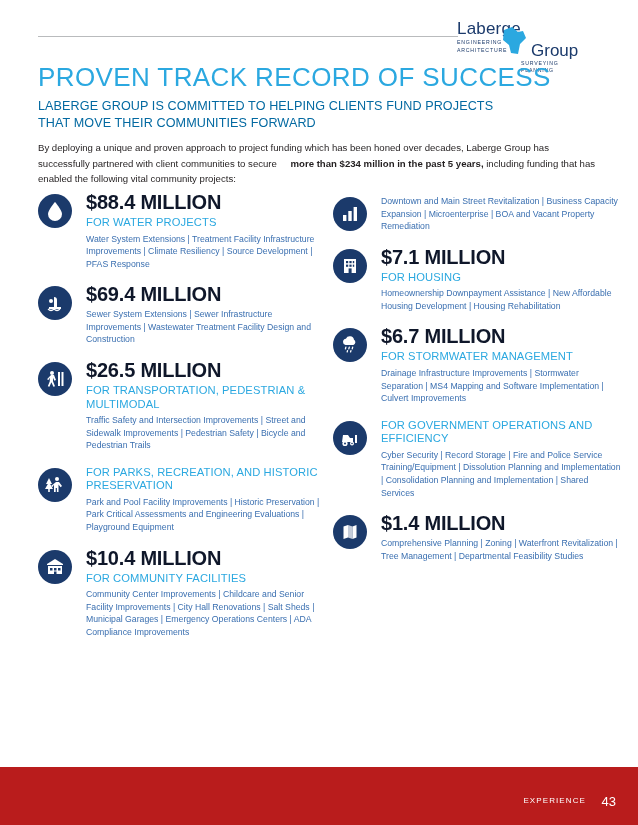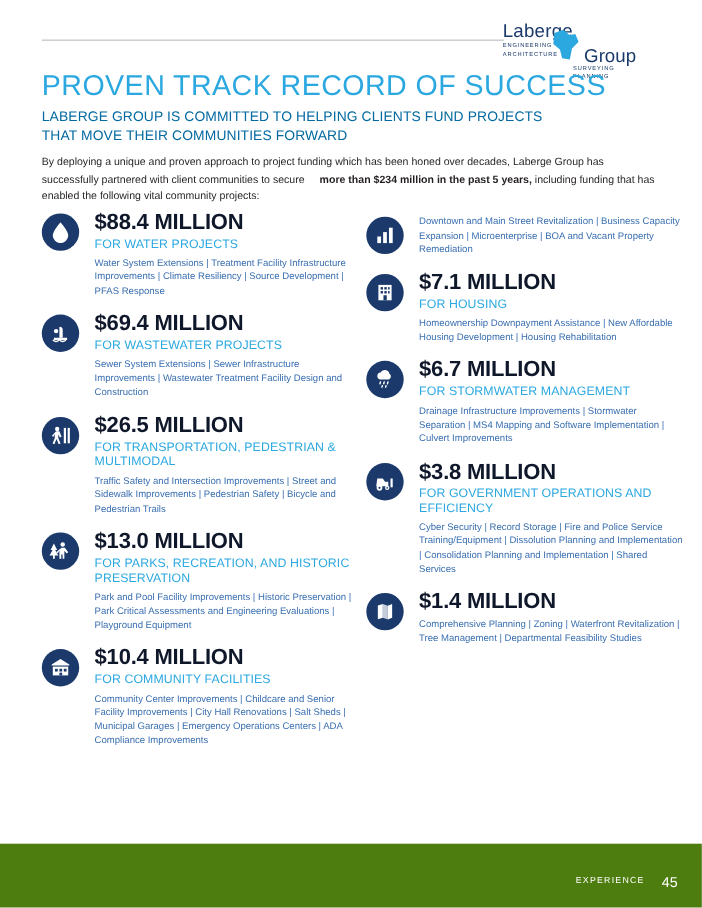--- a/index.html
+++ b/index.html
@@ -161,21 +161,21 @@
     line-height: 12.6px;
     margin-top: 3px;
   }
   
   .footer-bar {
     position: absolute;
     left: 0;
     bottom: 0;
     width: 638px;
     height: 58px;
-    background: #4d7c0f;
+    background: #b91c1c;
   }
   .footer-label {
     position: absolute;
     right: 52px;
     bottom: 20px;
     font-size: 8px;
     color: #ffffff;
     letter-spacing: 1.1px;
   }
   .footer-page {
@@ -234,21 +234,20 @@
     <div class="entry">
       <div class="badge">
         <svg width="20" height="20" viewBox="0 0 20 20">
           <path d="M4 14 h12 v2 H4 z" fill="#ffffff"></path>
           <path d="M9 4 a3 3 0 0 1 3 3 v7 h-3 z" fill="#ffffff"></path>
           <circle cx="6" cy="8" r="2" fill="#ffffff"></circle>
           <path d="M3 16 c2 2 4 2 6 0 c2 2 4 2 6 0" stroke="#ffffff" stroke-width="1.2" fill="none"></path>
         </svg>
       </div>
       <div class="amount">$69.4 MILLION</div>
-      <div class="purpose">FOR WASTEWATER PROJECTS</div>
       <div class="detail">Sewer System Extensions | Sewer Infrastructure Improvements | Wastewater Treatment Facility Design and Construction</div>
     </div>
 
     <div class="entry">
       <div class="badge">
         <svg width="22" height="20" viewBox="0 0 22 20">
           <circle cx="8" cy="4" r="2" fill="#ffffff"></circle>
           <path d="M7 6 h3 l2 5 -1.6 .7 -1.4 -3 v3.5 l2 5 -1.6 .6 -2 -4.6 -2 4.6 -1.6 -.6 2 -5 V8.5 L4.6 11 3 10.3 Z" fill="#ffffff"></path>
           <rect x="14" y="3" width="2" height="14" fill="#ffffff"></rect>
           <rect x="17.5" y="3" width="2" height="14" fill="#ffffff"></rect>
@@ -261,21 +260,20 @@
 
     <div class="entry">
       <div class="badge">
         <svg width="22" height="20" viewBox="0 0 22 20">
           <path d="M5 3 l3 6 h-6 z M5 7 l4 7 h-8 z" fill="#ffffff"></path>
           <rect x="4.2" y="13" width="1.6" height="4" fill="#ffffff"></rect>
           <circle cx="13" cy="4" r="2" fill="#ffffff"></circle>
           <path d="M12 7 h3 l3 4 -1.4 1.2 -2.1 -2.6 V17 h-1.6 v-4 h-1.2 v4 H10 V9.5 L8.6 12 7 11 Z" fill="#ffffff"></path>
         </svg>
       </div>
-      <div class="amount">$13.0 MILLION</div>
       <div class="purpose">FOR PARKS, RECREATION, AND HISTORIC PRESERVATION</div>
       <div class="detail">Park and Pool Facility Improvements | Historic Preservation | Park Critical Assessments and Engineering Evaluations | Playground Equipment</div>
     </div>
 
     <div class="entry">
       <div class="badge">
         <svg width="20" height="20" viewBox="0 0 20 20">
           <path d="M2 7 L10 2 L18 7 v1 H2 z" fill="#ffffff"></path>
           <rect x="3" y="9" width="14" height="8" fill="#ffffff"></rect>
           <rect x="5" y="11" width="2.5" height="2.5" fill="#1b3a6b"></rect>
@@ -342,37 +340,36 @@
       <div class="badge">
         <svg width="22" height="18" viewBox="0 0 22 18">
           <path d="M4 6 h5 l2 3 h3 v4 H3 z" fill="#ffffff"></path>
           <rect x="16" y="6" width="2" height="8" fill="#ffffff"></rect>
           <circle cx="6" cy="14.5" r="2.6" fill="#ffffff"></circle>
           <circle cx="13" cy="14.5" r="2" fill="#ffffff"></circle>
           <circle cx="6" cy="14.5" r="1" fill="#1b3a6b"></circle>
           <circle cx="13" cy="14.5" r=".8" fill="#1b3a6b"></circle>
         </svg>
       </div>
-      <div class="amount">$3.8 MILLION</div>
       <div class="purpose">FOR GOVERNMENT OPERATIONS AND EFFICIENCY</div>
       <div class="detail">Cyber Security | Record Storage | Fire and Police Service Training/Equipment | Dissolution Planning and Implementation | Consolidation Planning and Implementation | Shared Services</div>
     </div>
 
     <div class="entry">
       <div class="badge">
         <svg width="18" height="18" viewBox="0 0 18 18">
           <path d="M2.5 3.5 L7 2 v12.5 L2.5 16 z" fill="#ffffff"></path>
           <path d="M7 2 l4.5 1.6 v12.5 L7 14.5 z" fill="#ffffff" opacity=".75"></path>
           <path d="M11.5 3.6 L15.5 2 v12.5 L11.5 16.1 z" fill="#ffffff"></path>
         </svg>
       </div>
       <div class="amount">$1.4 MILLION</div>
       <div class="detail">Comprehensive Planning | Zoning | Waterfront Revitalization | Tree Management | Departmental Feasibility Studies</div>
     </div>
 
   </div>
 
   <div class="footer-bar">
     <div class="footer-label">EXPERIENCE</div>
-    <div class="footer-page">45</div>
+    <div class="footer-page">43</div>
   </div>
 
 </div>
 
 </body></html>

